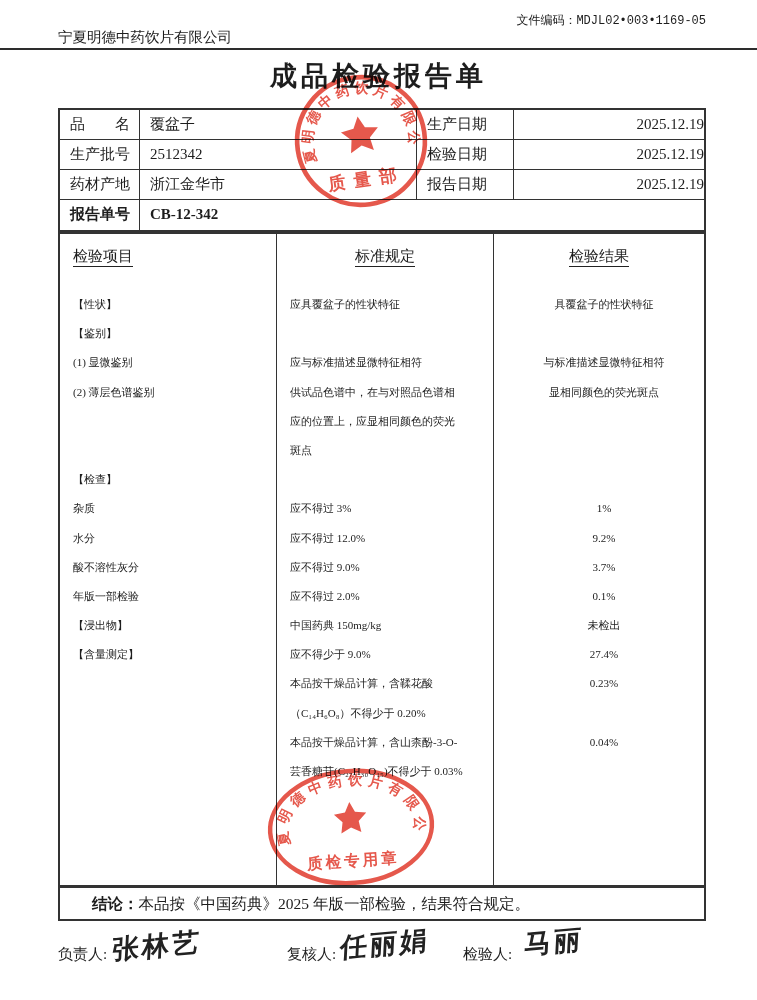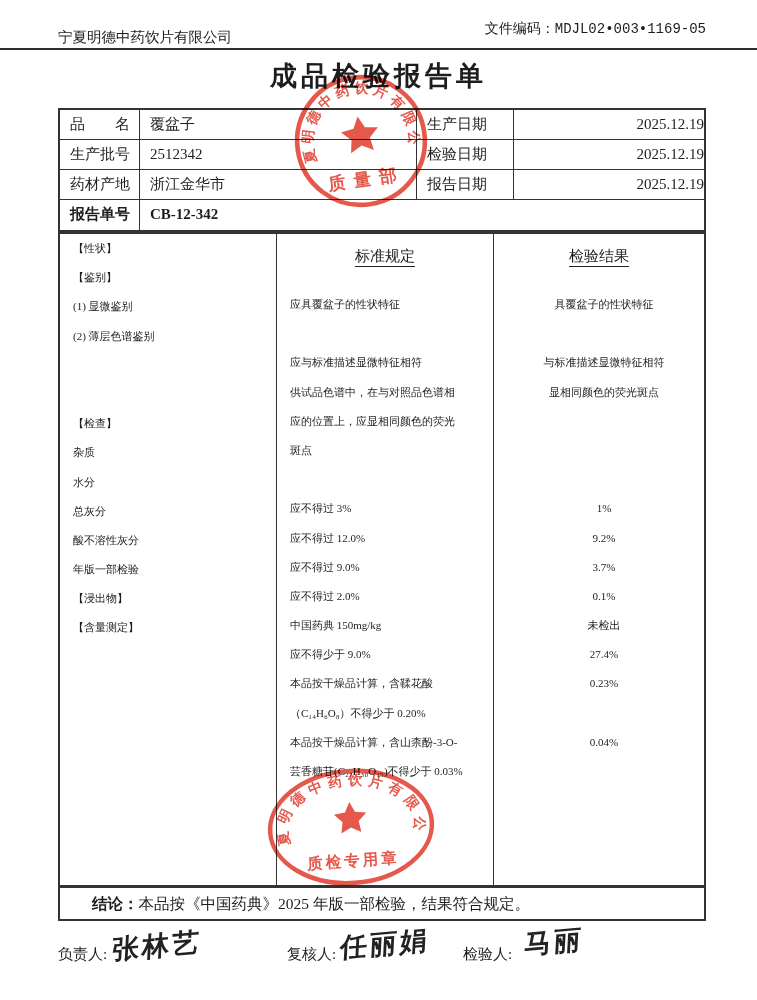--- a/index.html
+++ b/index.html
@@ -4,21 +4,21 @@
 <style>
   html,body { margin:0; padding:0; background:#9a9a9a; }
   .page {
     position:relative; width:757px; height:1000px; margin:0 auto;
     background:#ffffff; overflow:hidden;
     font-family:"Liberation Serif","DejaVu Serif",serif;
     color:#1d1d1d;
   }
   
   .hdr-left  { position:absolute; left:58px;  top:28px; font-size:14.5px; }
-  .hdr-right { position:absolute; right:51px; top:20px; font-size:14px; font-family:"Liberation Mono","DejaVu Sans Mono",monospace; }
+  .hdr-right { position:absolute; right:51px; top:12px; font-size:12px; font-family:"Liberation Mono","DejaVu Sans Mono",monospace; }
   .hdr-right .lbl { font-family:"Liberation Serif","DejaVu Serif",serif; }
   .hdr-rule  { position:absolute; left:0; top:48px; width:757px; height:2px; background:#2d2d2d; }
   .title     { position:absolute; left:0; top:58px; width:757px; text-align:center;
                font-size:27px; font-weight:bold; letter-spacing:4px; }
   
   .itable { position:absolute; left:58px; top:108px; width:648px;
             border:2px solid #333; box-sizing:border-box;
             display:grid; grid-template-columns:80px 277px 97px 190px; font-size:15px; }
   .icell  { box-sizing:border-box; height:30px; line-height:29px; padding-left:10px;
             border-right:1px solid #333; border-bottom:1px solid #333; white-space:nowrap; overflow:hidden; }
@@ -82,30 +82,30 @@
     <div class="icell">浙江金华市</div>
     <div class="icell">报告日期</div>
     <div class="icell last-col">2025.12.19</div>
 
     <div class="icell last-row">报告单号</div>
     <div class="icell last-row span3">CB-12-342</div>
   </div>
 
   <div class="mtable">
     <div class="mcol c1">
+      <div class="mhead"><span class="u">检验项目</span></div>
       <div class="mline">【性状】</div>
       <div class="mline">【鉴别】</div>
       <div class="mline">(1) 显微鉴别</div>
       <div class="mline">(2) 薄层色谱鉴别</div>
       <div class="mline"></div>
       <div class="mline"></div>
       <div class="mline">【检查】</div>
       <div class="mline">杂质</div>
       <div class="mline">水分</div>
-      <div class="mline">总灰分</div>
       <div class="mline">酸不溶性灰分</div>
       <div class="mline">年版一部检验</div>
       <div class="mline">【浸出物】</div>
       <div class="mline">【含量测定】</div>
       <div class="mline"></div>
       <div class="mline"></div>
       <div class="mline"></div>
     </div>
     <div class="mcol c2">
       <div class="mhead"><span class="u">标准规定</span></div>

